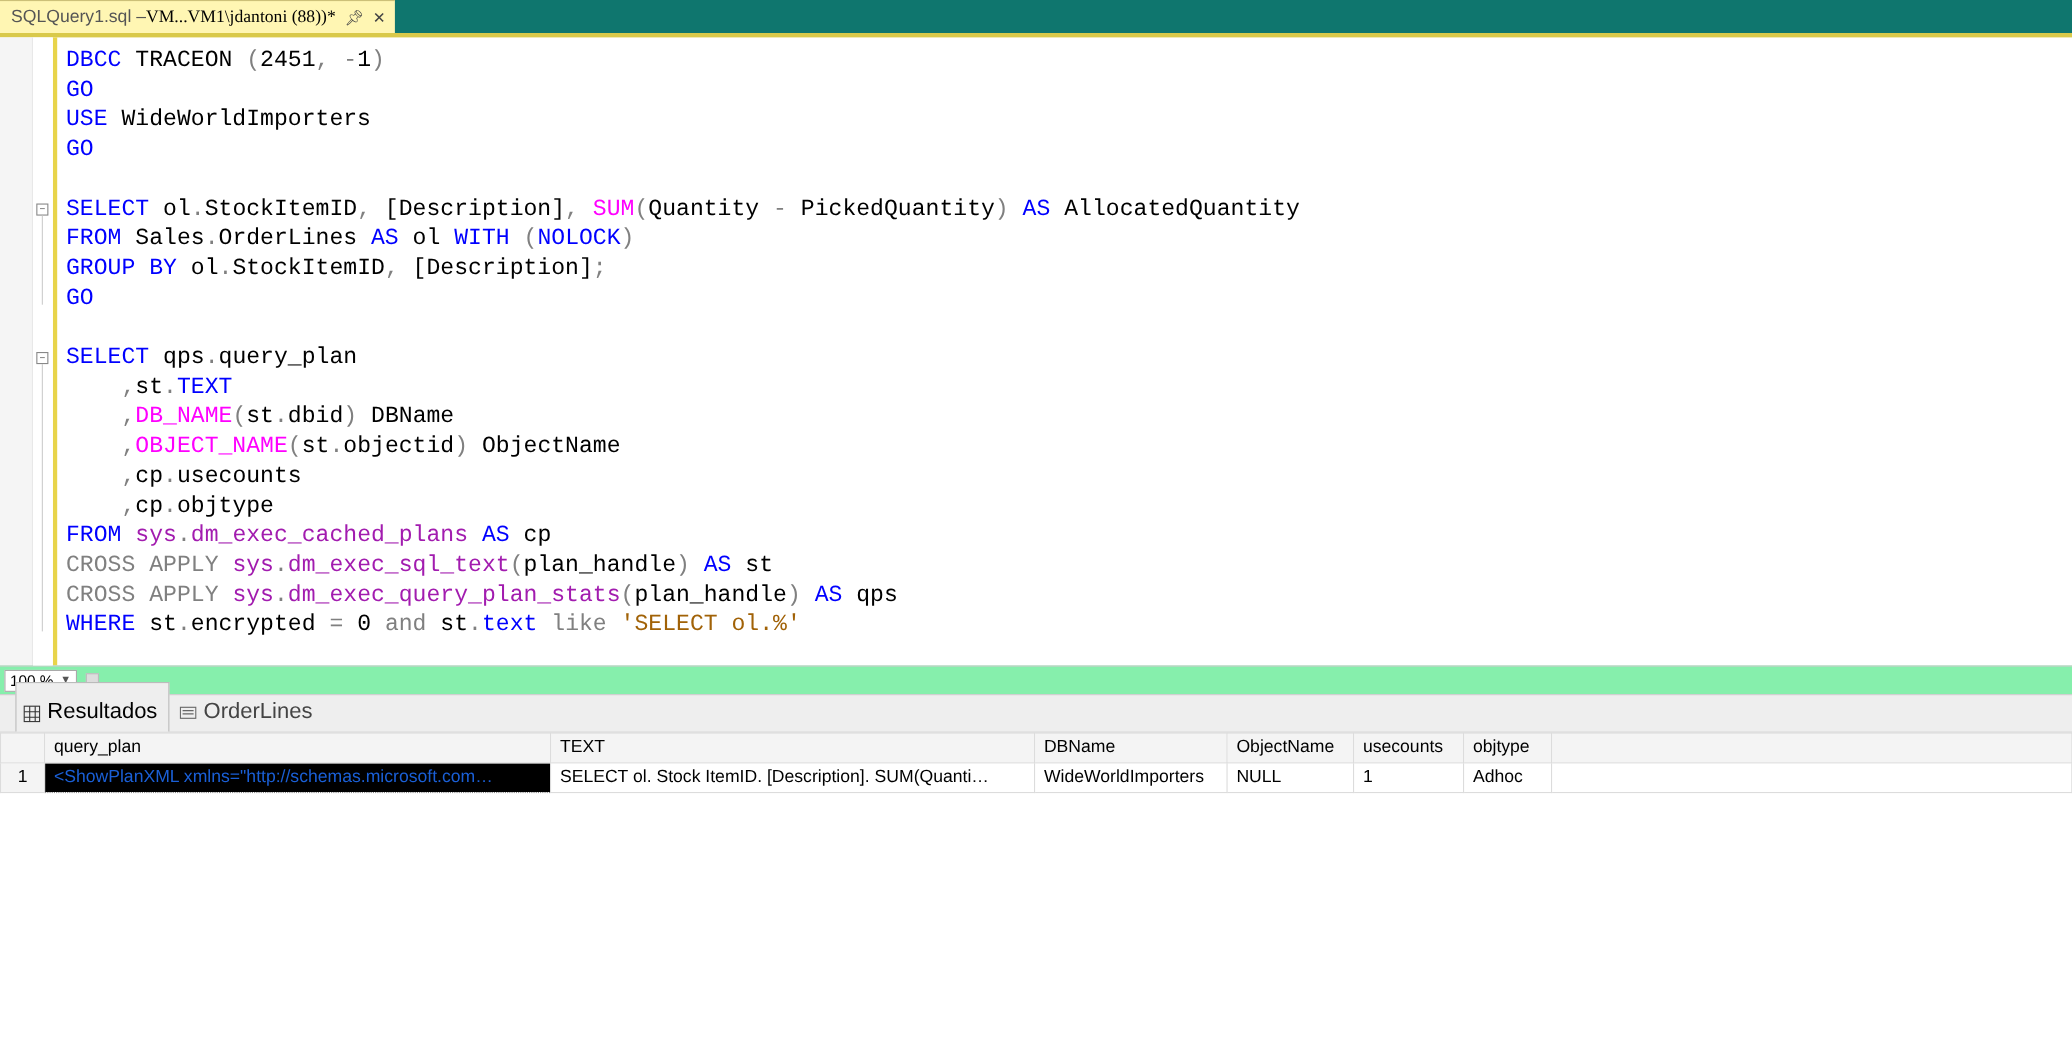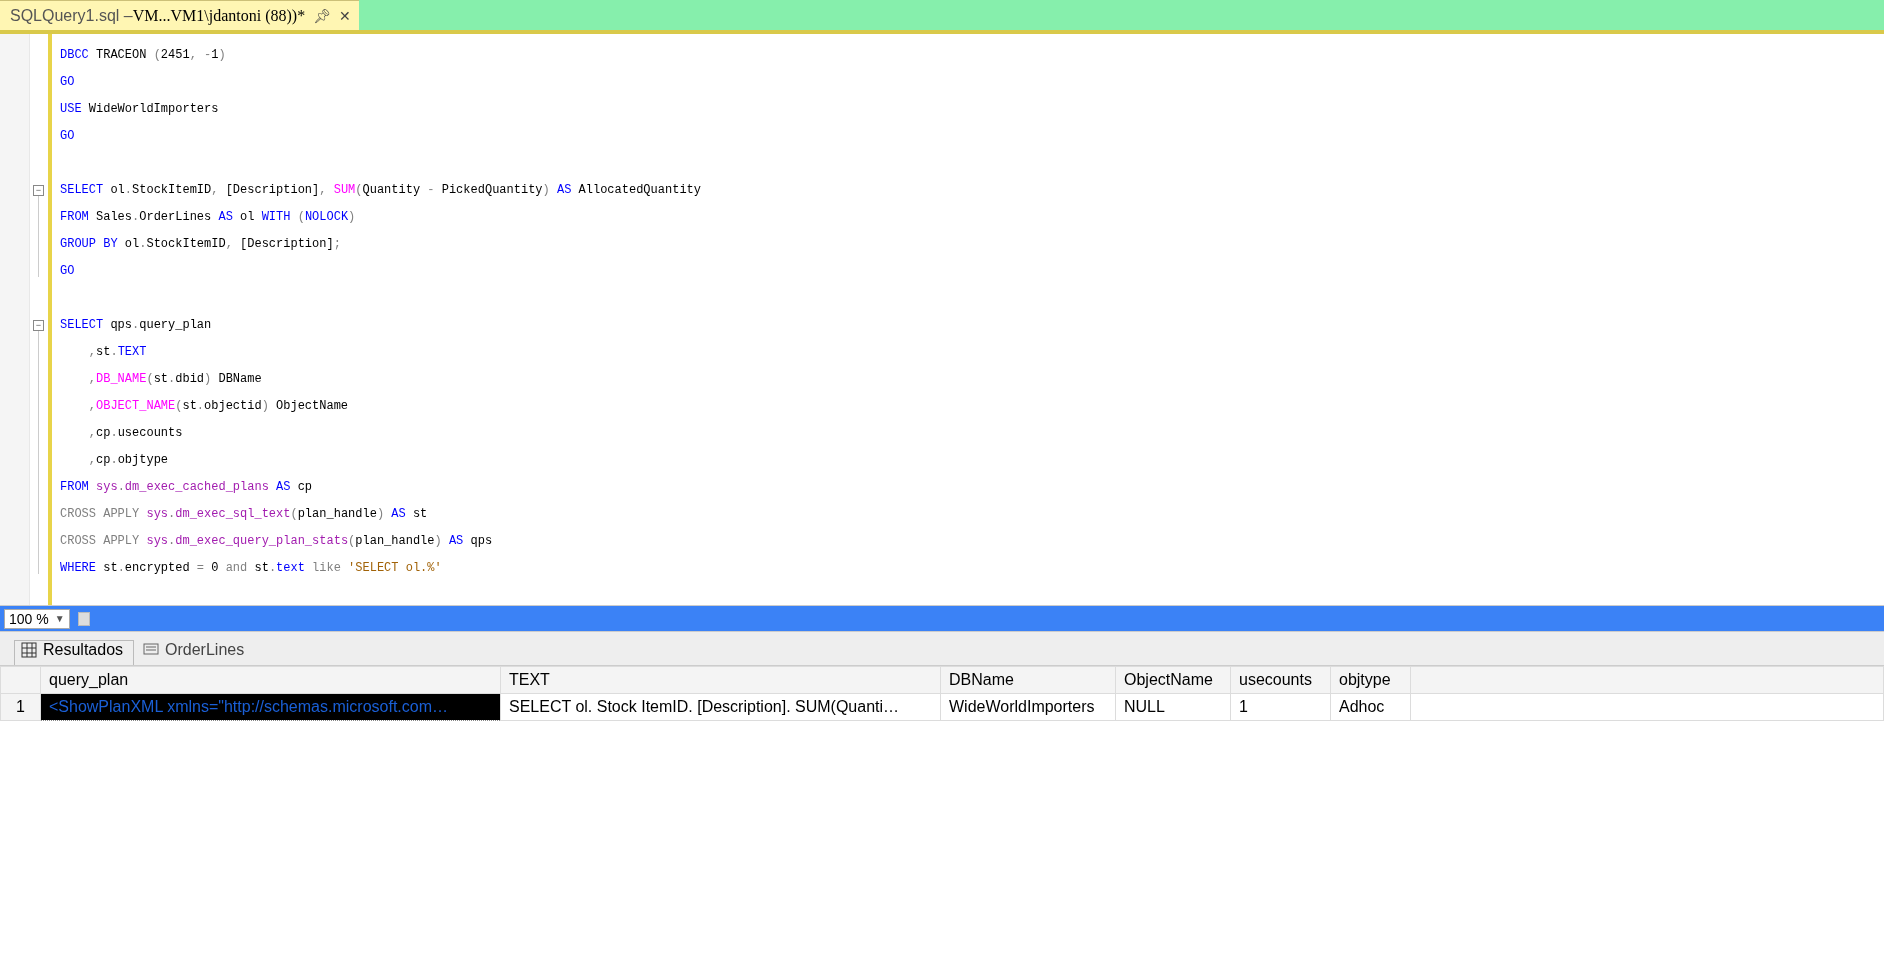--- a/index.html
+++ b/index.html
@@ -2,21 +2,21 @@
 <html><head>
 <meta charset="utf-8">
 <style>
   * { box-sizing: border-box; margin: 0; padding: 0; }
   html, body { width: 100%; height: 100%; font-family: "Segoe UI", Tahoma, sans-serif; background: #fff; }
   body { display: flex; flex-direction: column; height: 954px; width: 1884px; overflow: hidden; }
 
   
   .tab-strip {
     height: 30px;
-    background: #86efac; 
+    background: #0f766e; 
     display: flex;
     align-items: flex-end;
   }
   .tab {
     background: #fff6b3; 
     height: 30px;
     display: flex;
     align-items: center;
     padding: 0 8px 0 10px;
     font-size: 16px;
@@ -50,21 +50,21 @@
     background: #fff;
     position: relative;
   }
   .edit-bar {
     width: 4px;
     background: #e8d44a; 
   }
   .code {
     flex: 1;
     font-family: Consolas, "Courier New", monospace;
-    font-size: 12px;
+    font-size: 21px;
     line-height: 27px;
     padding: 8px 0 0 8px;
     white-space: pre;
     color: #000;
     position: relative;
   }
   .code .line { height: 27px; }
   .kw-blue  { color: #0000ff; }
   .kw-gray  { color: #808080; text-align: center; }
   .kw-pink  { color: #ff00ff; }
@@ -95,21 +95,21 @@
   .fold-line {
     position: absolute;
     left: 8px;
     width: 1px;
     background: #ccc;
   }
 
   
   .zoom-bar {
     height: 26px;
-    background: #3b82f6;
+    background: #86efac;
     border-top: 1px solid #ccc;
     display: flex;
     align-items: center;
     font-size: 14px;
     padding-left: 4px;
   }
   .zoom-dd {
     background: #fff;
     border: 1px solid #aaa;
     padding: 1px 4px;
@@ -132,22 +132,22 @@
     border-top: 1px solid #ccc;
     display: flex;
     align-items: flex-end;
     padding-left: 14px;
     gap: 2px;
   }
   .result-tab {
     display: flex;
     align-items: center;
     gap: 6px;
-    padding: 0 10px 6px 6px;
-    font-size: 16px;
+    padding: 15px 10px 6px 6px;
+    font-size: 20px;
     color: #444;
     border: 1px solid transparent;
     border-bottom: none;
     position: relative;
   }
   .result-tab.active {
     background: #eeeeee;
     border-color: #bbb;
     color: #000;
   }

